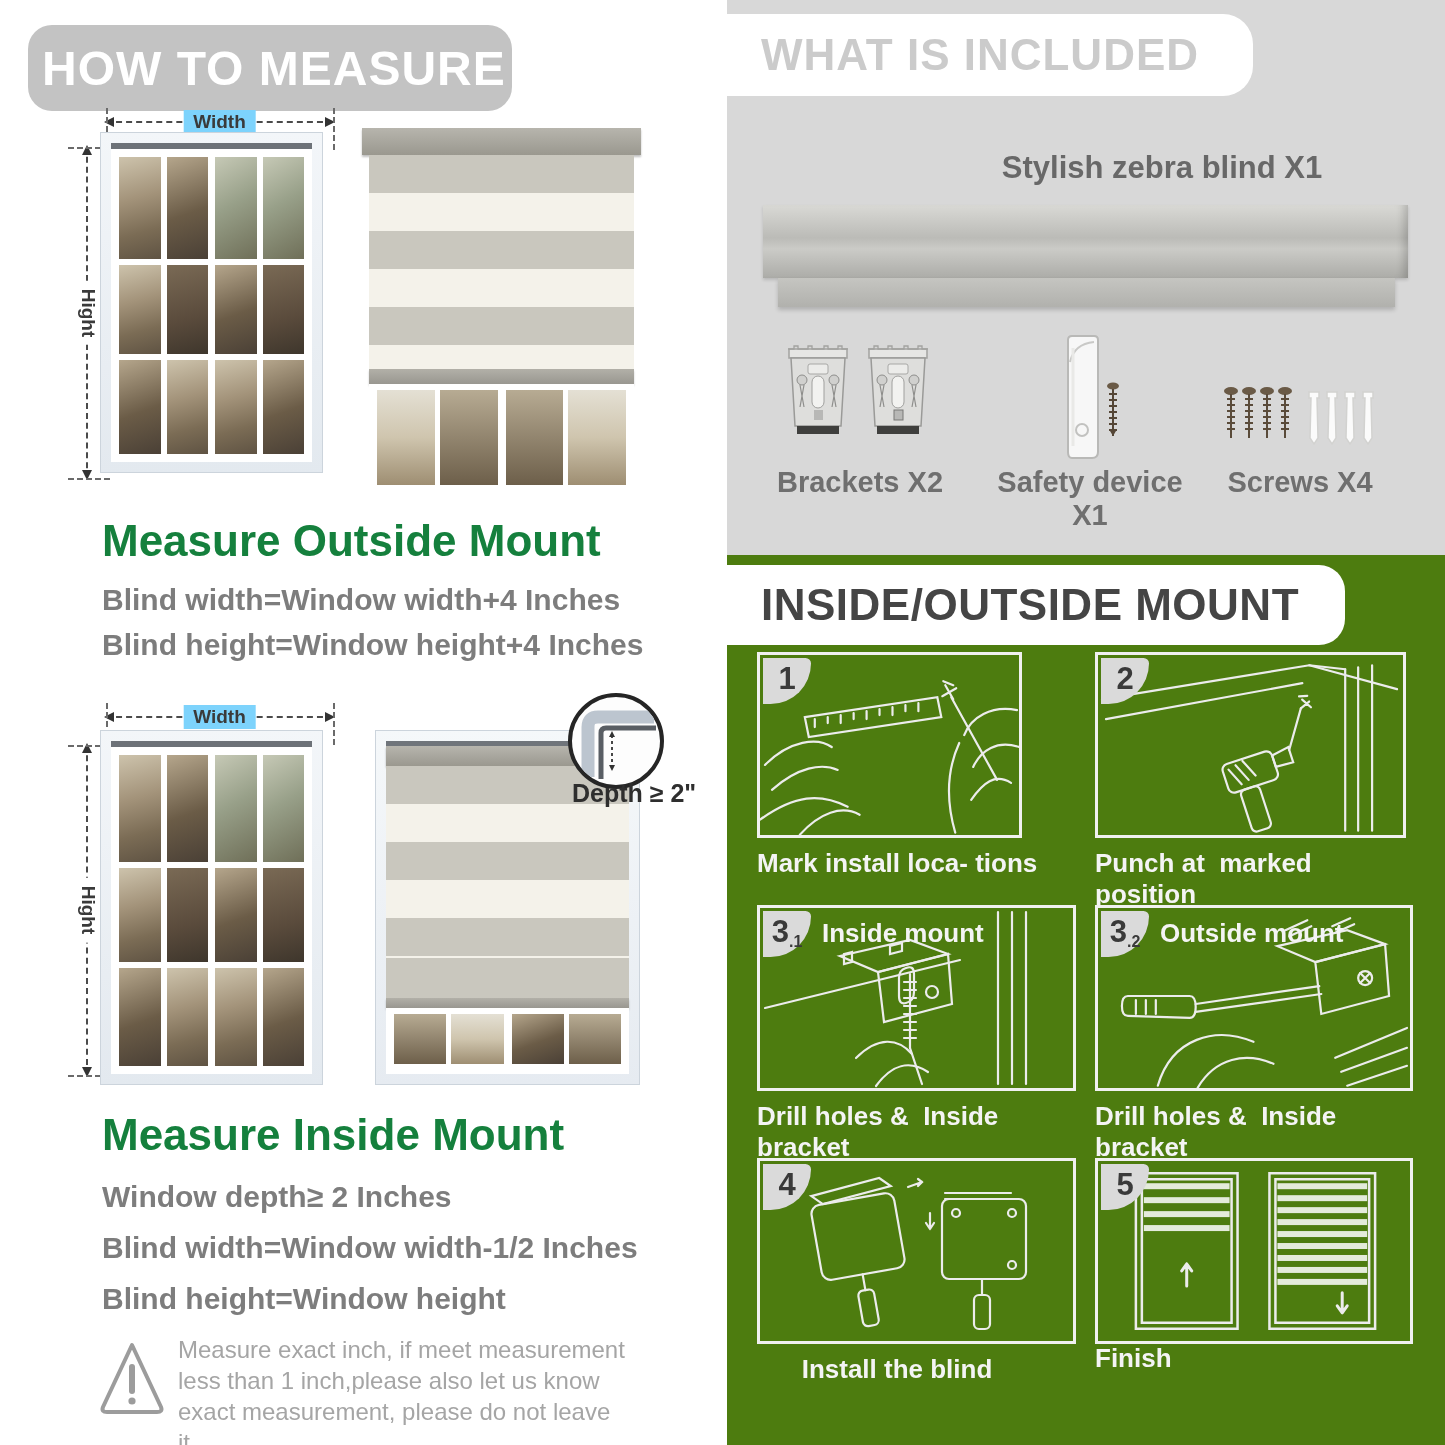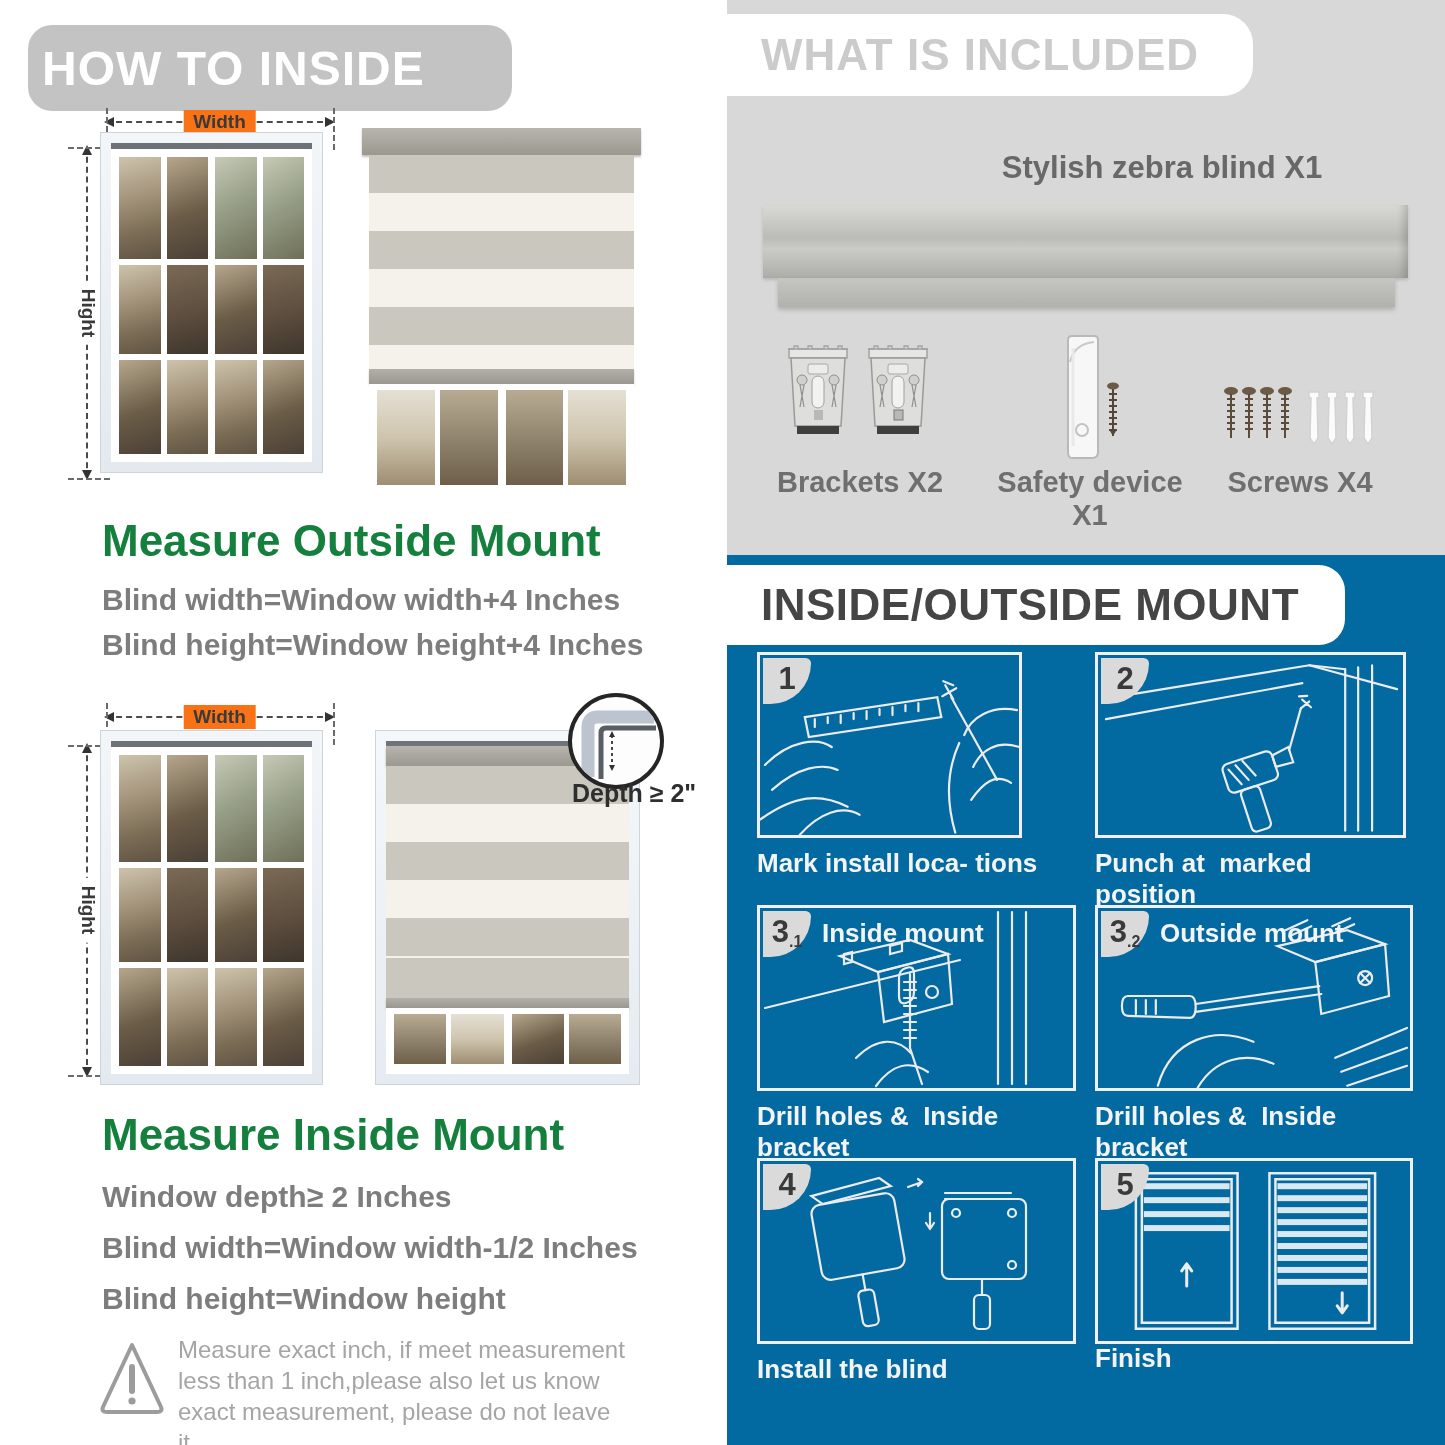--- a/index.html
+++ b/index.html
@@ -8,31 +8,31 @@
   .abs{position:absolute;}
 
   
   .hdr-left{left:28px;top:25px;width:470px;height:86px;background:#c3c3c3;border-radius:24px;
             display:flex;align-items:center;padding-left:14px;}
   .hdr-left span{font-size:48px;font-weight:700;color:#ffffff;letter-spacing:1px;}
   .panel-light{left:727px;top:0;width:718px;height:555px;background:#d8d8d8;}
   .hdr-incl{left:0;top:14px;width:492px;height:82px;background:#ffffff;border-radius:0 30px 30px 0;
             display:flex;align-items:center;padding-left:34px;}
   .hdr-incl span{font-size:44px;font-weight:700;color:#cbcbcb;letter-spacing:1px;}
-  .panel-dark{left:727px;top:555px;width:718px;height:890px;background:#0369a1;}
+  .panel-dark{left:727px;top:555px;width:718px;height:890px;background:#4d7c0f;}
   .hdr-mount{left:0;top:10px;width:584px;height:80px;background:#ffffff;border-radius:0 26px 26px 0;
              display:flex;align-items:center;padding-left:34px;}
   .hdr-mount span{font-size:44px;font-weight:700;color:#454545;letter-spacing:.5px;}
 
   
   .dim-h{height:0;border-top:2px dashed #4a4a4a;}
   .dim-h .ah{position:absolute;top:-6px;width:0;height:0;border-top:5px solid transparent;border-bottom:5px solid transparent;}
   .dim-h .ah.l{left:-2px;border-right:10px solid #333;}
   .dim-h .ah.r{right:-2px;border-left:10px solid #333;}
-  .dim-h .lbl{position:absolute;top:-13px;left:50%;transform:translateX(-50%);background:#f97316;
+  .dim-h .lbl{position:absolute;top:-13px;left:50%;transform:translateX(-50%);background:#7dd3fc;
               padding:0 10px;font-size:19px;font-weight:700;color:#3a3a3a;line-height:24px;}
   .dim-v{width:0;border-left:2px dashed #4a4a4a;}
   .dim-v .ah{position:absolute;left:-6px;width:0;height:0;border-left:5px solid transparent;border-right:5px solid transparent;}
   .dim-v .ah.t{top:-2px;border-bottom:10px solid #333;}
   .dim-v .ah.b{bottom:-2px;border-top:10px solid #333;}
   .dim-v .lbl{position:absolute;left:50%;top:50%;transform:translate(-50%,-50%);background:#fff;
               writing-mode:vertical-rl;padding:8px 0;font-size:19px;font-weight:700;color:#3a3a3a;}
   .guide-v{width:0;border-left:2px dashed #6a6a6a;}
   .guide-h{height:0;border-top:2px dashed #6a6a6a;}
 
@@ -84,21 +84,21 @@
   .cap{font-size:26px;font-weight:700;color:#f4f4f4;white-space:pre-wrap;}
   .lineart{position:absolute;inset:0;width:100%;height:100%;}
   .lineart *{vector-effect:non-scaling-stroke;}
 </style>
 </head>
 <body>
 
 <div class="canvas">
 
   <div class="abs hdr-left">
-    <span>HOW TO INSIDE</span>
+    <span>HOW TO MEASURE</span>
   </div>
 
   <div class="abs dim-h" style="left:106px;top:121px;width:227px;">
     <i class="ah l"></i>
       <i class="ah r"></i>
     <span class="lbl">Width</span>
   </div>
   <div class="abs guide-v" style="left:106px;top:108px;height:42px;"></div>
   <div class="abs guide-v" style="left:333px;top:108px;height:42px;"></div>
 
@@ -422,21 +422,21 @@
           <path d="M170,52 v16 M170,68 l-4,-6 M170,68 l4,-6"></path>
           <path d="M222,118 v16"></path>
           <rect x="214" y="134" width="16" height="34" rx="5"></rect>
         </g>
       </svg>
       <div class="badge">
         <span class="n">4</span>
           <span class="s"></span>
       </div>
     </div>
-    <div class="abs cap" style="left:30px;top:799px;width:300px;">Install the blind</div>
+    <div class="abs cap" style="left:20px;top:799px;width:300px;text-align:center;">Install the blind</div>
 
     <div class="abs step-panel" style="left:368px;top:603px;width:318px;height:186px;">
       <svg class="lineart" viewBox="0 0 313 180">
         <g fill="none" stroke="#ececec" stroke-width="2.5">
           <rect x="38" y="12" width="102" height="156"></rect>
           <rect x="44" y="18" width="90" height="144"></rect>
           <rect x="172" y="12" width="106" height="156"></rect>
           <rect x="178" y="18" width="94" height="144"></rect>
         </g>
         <g fill="rgba(255,255,255,0.85)">

